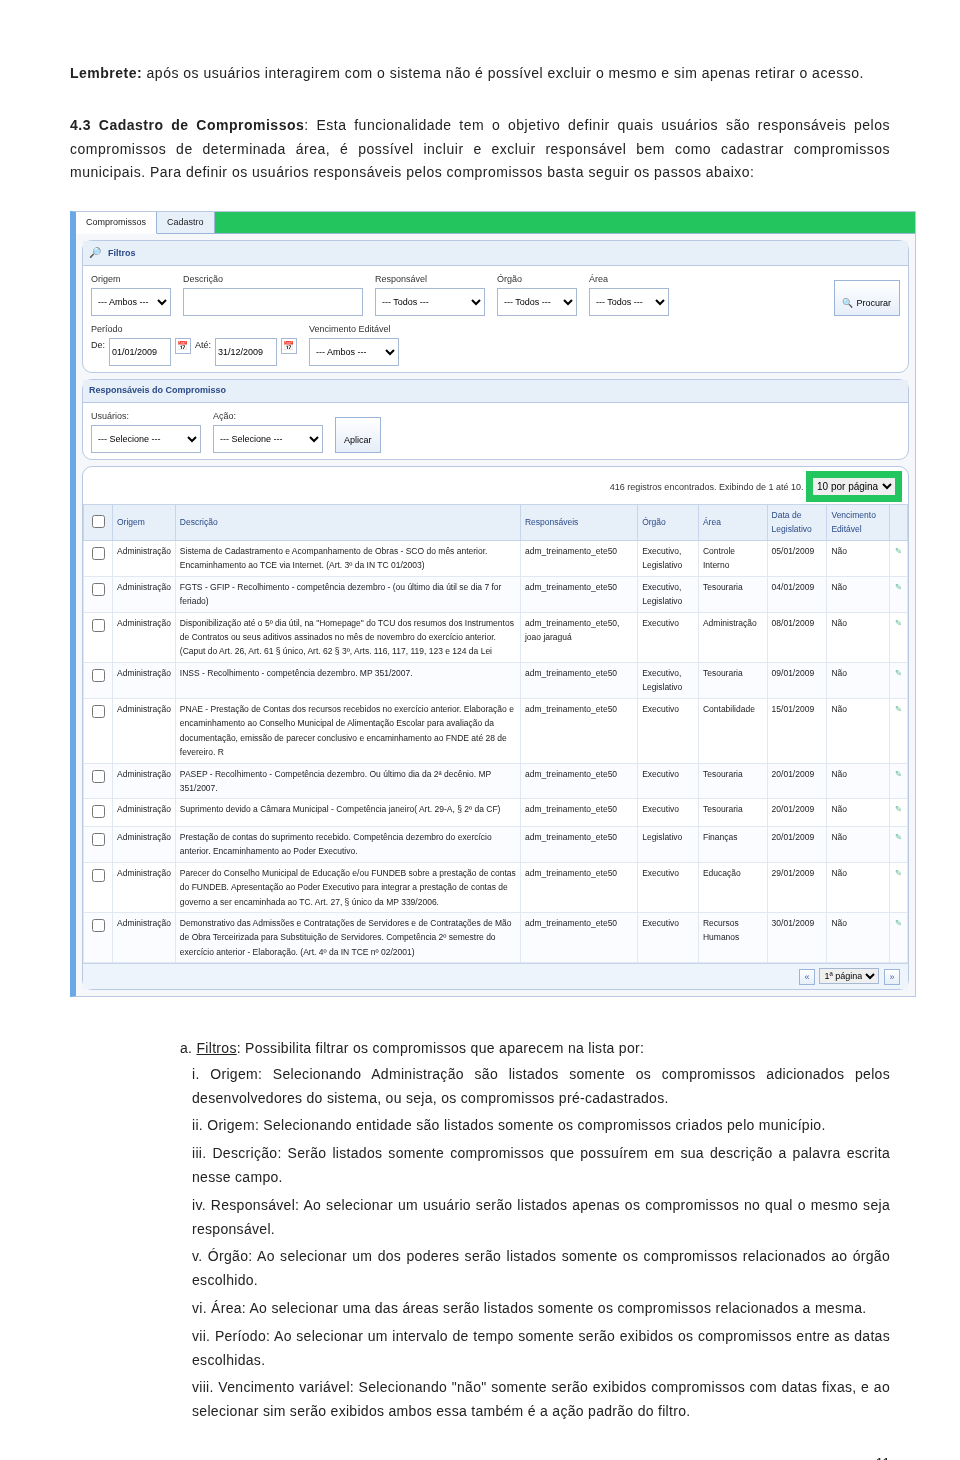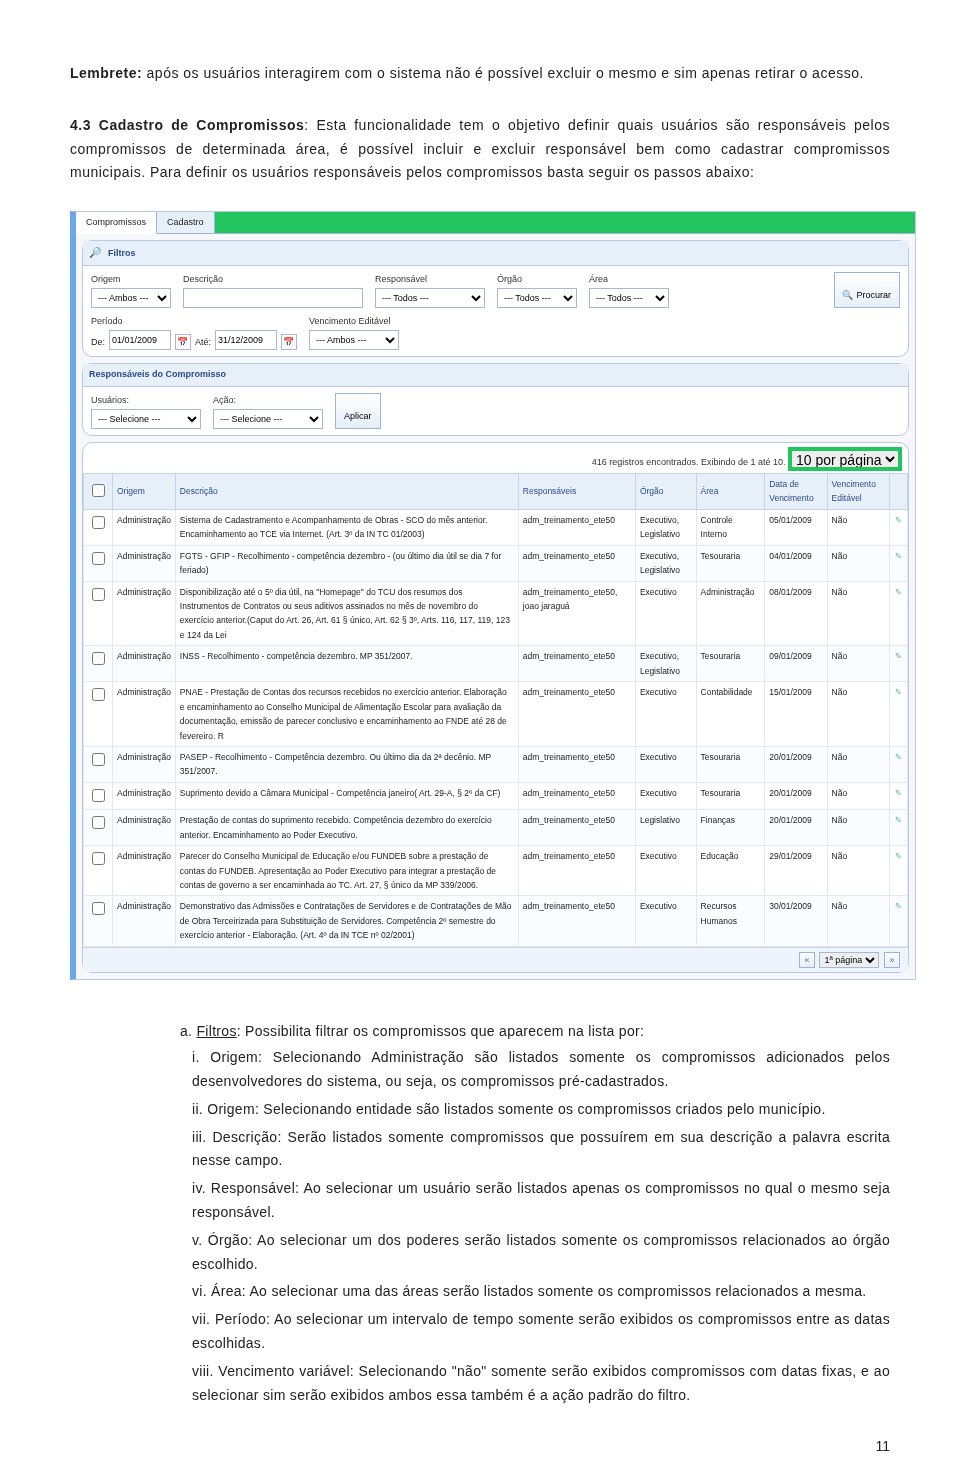--- a/index.html
+++ b/index.html
@@ -67,21 +67,21 @@
     font-size: 9px;
   }
   .panel-hd .ic { margin-right: 4px; font-size: 10px; }
   .panel-bd { padding: 6px 8px; }
   .frow { display: flex; align-items: flex-end; gap: 12px; flex-wrap: wrap; }
   .field { display: flex; flex-direction: column; }
   .field label { font-size: 9px; color: #333; margin-bottom: 1px; }
   .field select, .field input[type=text] {
     font-size: 9px;
     border: 1px solid #a7b8d4;
-    height: 20px;
+    height: 28px;
     padding: 0 2px;
     background: #fff;
   }
   .btn {
     border: 1px solid #9bb5d8;
     background: linear-gradient(#fff,#e6eef9);
     padding: 17px 8px;
     font-size: 9px;
     cursor: pointer;
     height: 34px;
@@ -97,23 +97,23 @@
     color: #666;
   }
 
   .grid-meta {
     text-align: right;
     font-size: 9px;
     padding: 4px 6px 0 6px;
     color: #333;
   }
   .grid-meta select {
-    font-size: 14px;
-    border: 4px solid #22c55e;
-    height: 24px;
+    font-size: 10px;
+    border: 7px solid #22c55e;
+    height: 31px;
   }
   table.grid {
     width: 100%;
     border-collapse: collapse;
     font-size: 8.5px;
     margin-top: 2px;
   }
   table.grid th {
     background: #e7eff9;
     border: 1px solid #c7d5ea;
@@ -216,21 +216,21 @@
           <div style="margin-left:auto">
             <button class="btn">
               <span>🔍</span>
               <span>Procurar</span>
             </button>
           </div>
         </div>
         <div class="frow" style="margin-top:6px">
           <div class="field">
             <label>Período</label>
-            <div style="display:flex;align-items:flex-end;gap:4px">
+            <div style="display:flex;align-items:flex-start;gap:4px">
               <span>De:</span>
               <input type="text" style="width: 62px;" value="01/01/2009">
               <span class="cal-ic">📅</span>
               <span>Até:</span>
               <input type="text" style="width: 62px;" value="31/12/2009">
               <span class="cal-ic">📅</span>
             </div>
           </div>
           <div class="field">
             <label>Vencimento Editável</label>
@@ -266,21 +266,21 @@
 
       <table class="grid">
         <thead>
           <tr id="grid-head-row">
               <th class="chk"><input type="checkbox" style=""></th>
               <th>Origem</th>
               <th>Descrição</th>
               <th>Responsáveis</th>
               <th>Órgão</th>
               <th>Área</th>
-              <th>Data de Vencimento</th>
+              <th>Data de Legislativo</th>
               <th>Vencimento Editável</th>
               <th></th>
             </tr>
         </thead>
         <tbody id="grid-body">
             <tr>
               <td class="chk"><input type="checkbox" style=""></td>
               <td>Administração</td>
               <td>Sistema de Cadastramento e Acompanhamento de Obras - SCO do mês anterior. Encaminhamento ao TCE via Internet. (Art. 3º da IN TC 01/2003)</td>
               <td>adm_treinamento_ete50</td>

